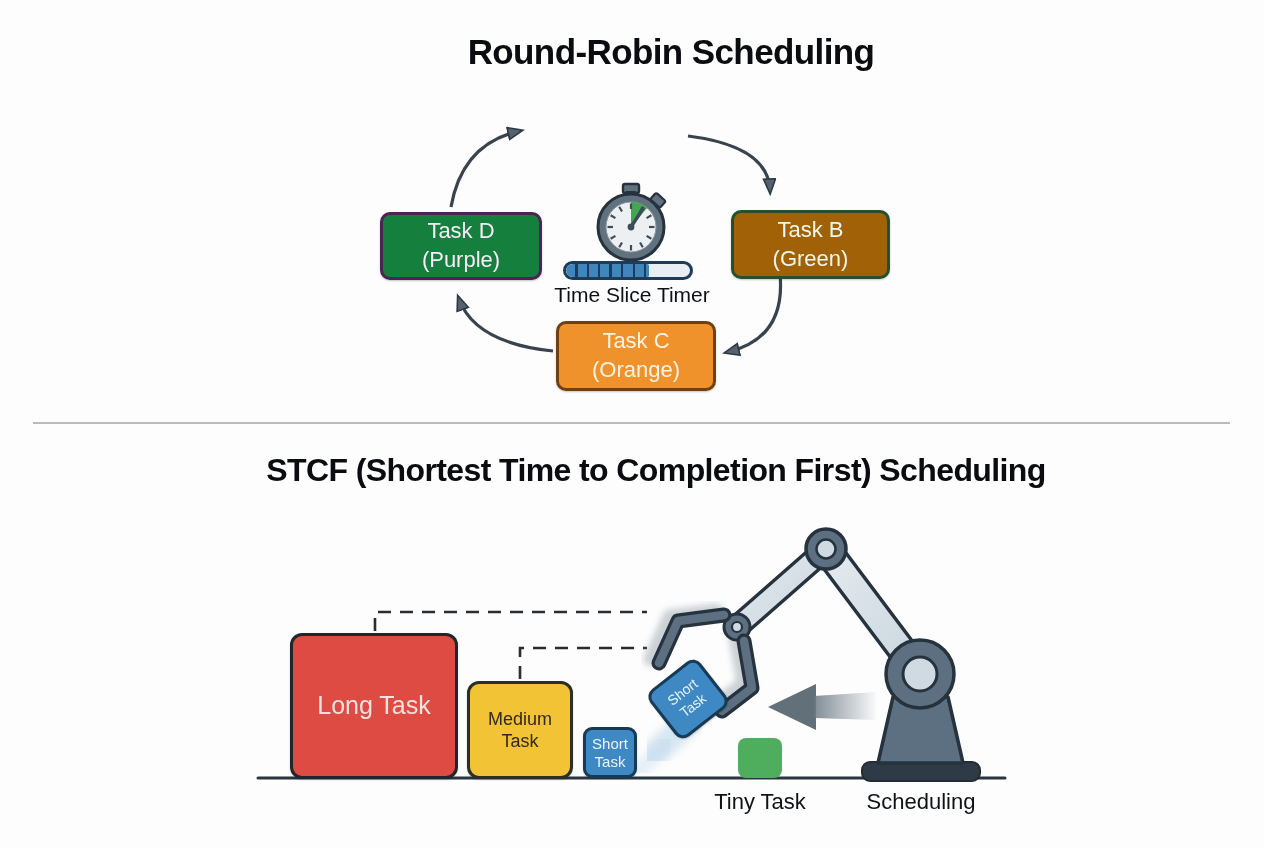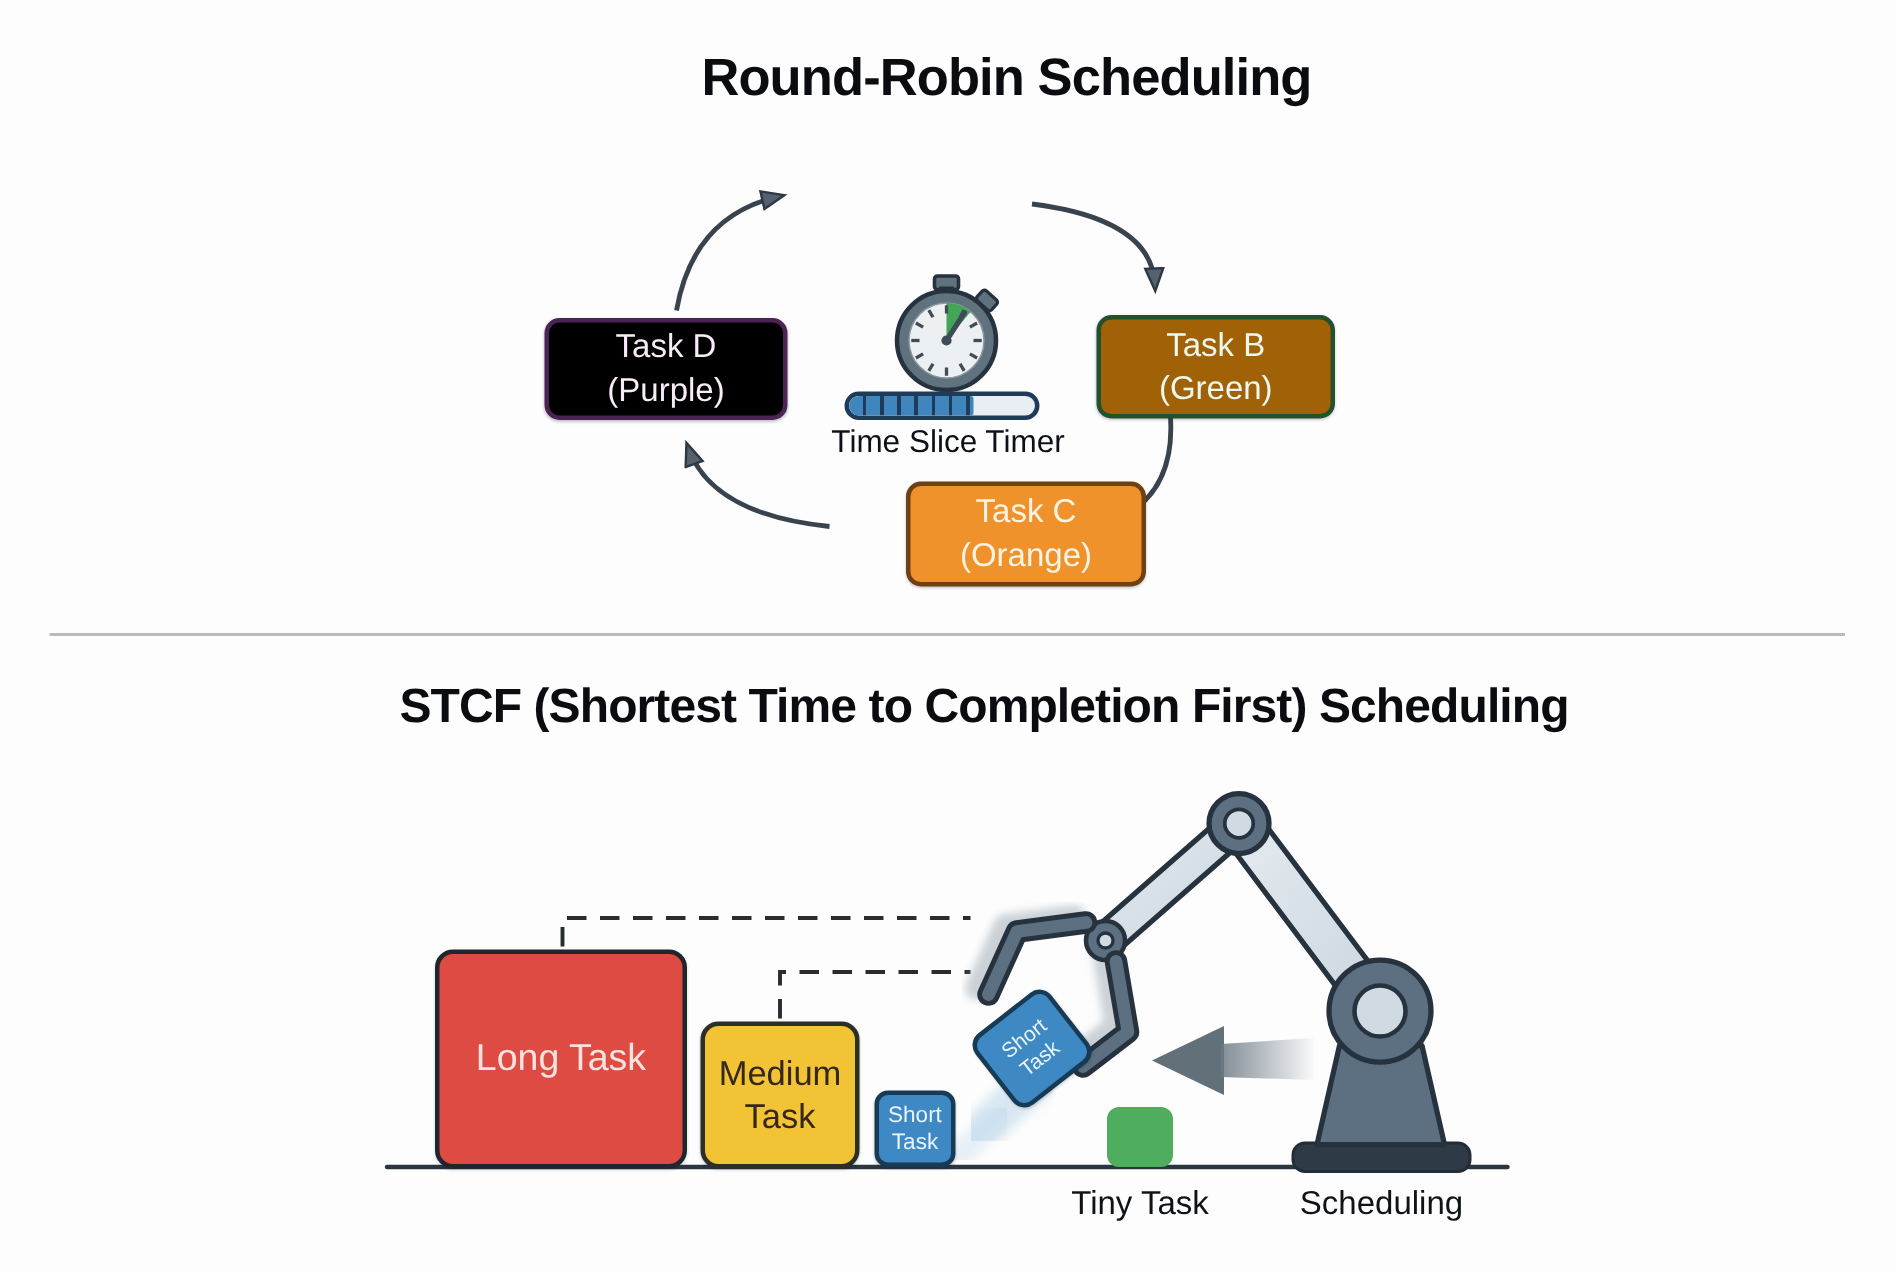--- a/index.html
+++ b/index.html
@@ -33,21 +33,21 @@
     position:absolute;left:482px;top:283px;width:300px;text-align:center;z-index:2;
     font-size:21px;font-weight:500;color:#0d1117;
   }
   .divider{position:absolute;left:33px;top:422px;width:1197px;height:2px;background:#b7bcbf;z-index:2;}
   .qbox{
     position:absolute;z-index:2;border:3px solid #222;border-radius:12px;
     display:flex;align-items:center;justify-content:center;text-align:center;
     box-sizing:border-box;box-shadow:0 1px 2px rgba(20,30,40,.2);
   }
   .long-task{left:290px;top:633px;width:168px;height:146px;font-size:25px;line-height:1.25;}
-  .medium-task{left:467px;top:681px;width:106px;height:98px;font-size:23px;font-weight:500;line-height:1.25;}
+  .medium-task{left:467px;top:681px;width:106px;height:98px;font-size:18px;font-weight:500;line-height:1.25;}
   .short-task{left:583px;top:727px;width:54px;height:51px;font-size:15px;font-weight:500;line-height:1.2;border-radius:9px;}
   .tiny-task{left:738px;top:738px;width:44px;height:40px;border:none;border-radius:8px;box-shadow:none;}
   .held-task{
     left:656px;top:669px;width:64px;height:60px;font-size:14px;font-weight:500;line-height:1.2;
     border-radius:10px;transform:rotate(-38deg);z-index:3;
   }
   .ground-label{
     position:absolute;z-index:2;width:130px;text-align:center;
     font-size:22px;font-weight:500;color:#0f1316;
   }
@@ -162,25 +162,25 @@
       <polygon points="814,696 876,692 876,720 814,718" fill="url(#fadeGrad)"></polygon>
     </g>
   </svg>
 
   <div class="title rr-title">Round-Robin Scheduling</div>
 
   <div class="chip" style="left: 731px; top: 210px; width: 153px; height: 63px; background: #a16207; border-color: rgb(36, 80, 46); color: rgb(236, 247, 238);">
     <span>Task B</span>
     <span>(Green)</span>
   </div>
-  <div class="chip" style="left: 556px; top: 321px; width: 154px; height: 64px; background: rgb(240, 146, 43); border-color: rgb(110, 64, 18); color: rgb(253, 243, 227); margin-left: 48px;">
+  <div class="chip" style="left: 556px; top: 321px; width: 154px; height: 64px; background: rgb(240, 146, 43); border-color: rgb(110, 64, 18); color: rgb(253, 243, 227);">
     <span>Task C</span>
     <span>(Orange)</span>
   </div>
-  <div class="chip" style="left: 363px; top: 212px; width: 156px; height: 62px; background: #000000; border-color: rgb(76, 35, 85); color: rgb(247, 236, 247);">
+  <div class="chip" style="left: 380px; top: 212px; width: 156px; height: 62px; background: #15803d; border-color: rgb(76, 35, 85); color: rgb(247, 236, 247);">
     <span>Task D</span>
     <span>(Purple)</span>
   </div>
 
   <div class="timer-bar">
     <div class="timer-fill" style="width: 67%;"></div>
   </div>
   <div class="timer-label">Time Slice Timer</div>
 
   <div class="divider"></div>

